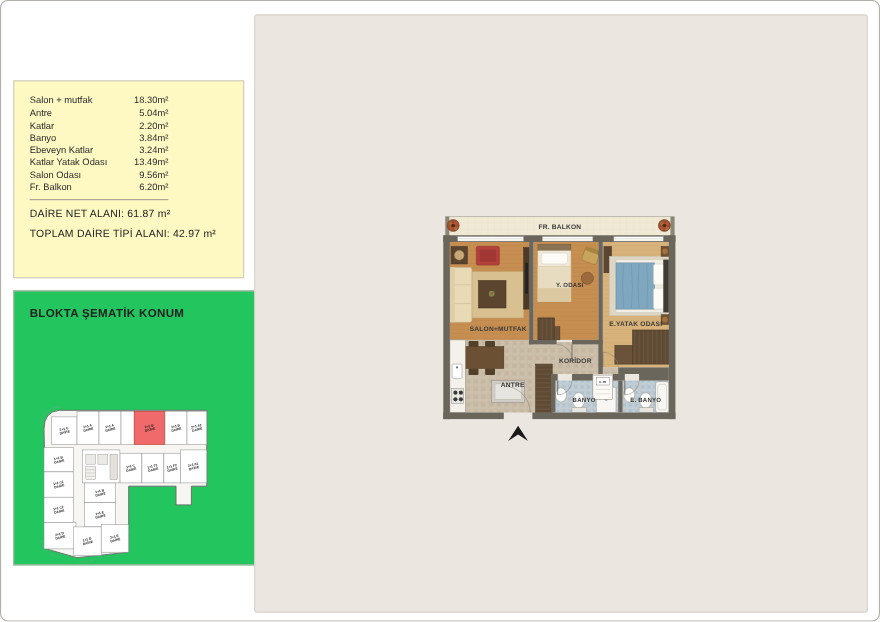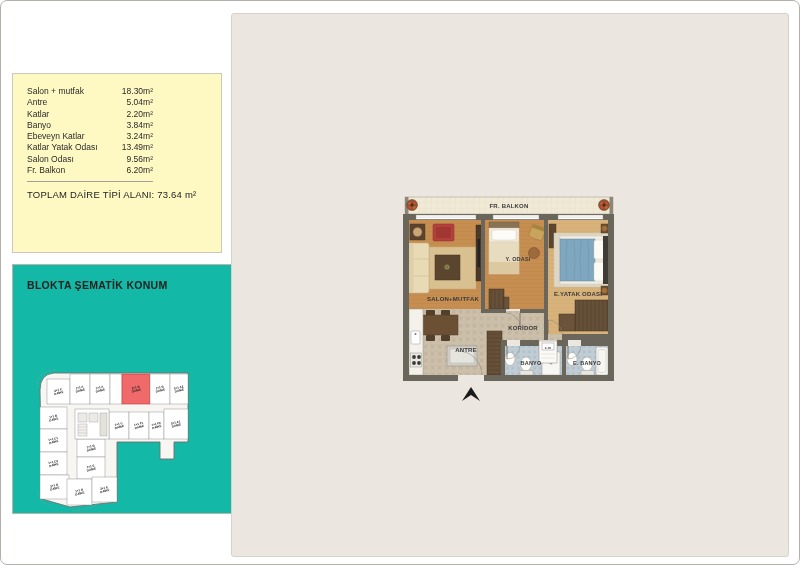--- a/index.html
+++ b/index.html
@@ -11,21 +11,21 @@
              border:1px solid #b9b5ad;display:flex;align-items:center;justify-content:center;}
   .title-box h1{margin:0;font-size:20px;font-weight:500;color:#1f1f1f;letter-spacing:.4px;}
   .area-box{left:11px;top:72px;width:210px;height:180px;background:#fef9c3;
             border:1px solid #ccc8c0;padding:12px 14px;}
   .arows{width:126px;}
   .arow{display:flex;justify-content:space-between;font-size:8.5px;color:#2a2a2a;
         line-height:11.3px;white-space:nowrap;}
   .divider{width:126px;height:1px;background:#a39f97;margin:5px 0 7px 0;}
   .netline{font-size:9.5px;color:#222;margin-bottom:7px;letter-spacing:.2px;white-space:nowrap;}
   .brutline{font-size:9.5px;color:#222;letter-spacing:.2px;white-space:nowrap;}
-  .block-box{left:11px;top:263px;width:240px;height:250px;background:#14b8a6;
+  .block-box{left:11px;top:263px;width:240px;height:250px;background:#22c55e;
              border:1px solid #b9b5ad;padding:14px;}
   .block-title{font-size:10.5px;font-weight:700;color:#222;letter-spacing:.3px;}
   .kat-row{display:flex;align-items:center;margin-top:7px;height:14px;font-size:7.5px;color:#333;}
   .kat-label{width:42px;padding-left:2px;}
   .kat-field{flex:1;background:rgba(255,255,255,0.28);border-left:1px solid #a5a19a;
              padding:2px 0 2px 4px;white-space:nowrap;letter-spacing:-0.2px;}
   .main-panel{left:230px;top:12px;width:558px;height:544px;background:#ebe7e0;
               border:1px solid #d6d2ca;border-radius:3px;}
   .schematic-svg{position:absolute;left:22px;top:77px;}
   .floorplan-svg{position:absolute;left:395px;top:190px;}
@@ -69,23 +69,27 @@
         <div class="arow">
           <span>Salon Odası</span>
           <span>9.56m²</span>
         </div>
         <div class="arow">
           <span>Fr. Balkon</span>
           <span>6.20m²</span>
         </div>
       </div>
     <div class="divider"></div>
+    <div class="netline">
+      <span>DAİRE NET ALANI:</span>
+      <span>61.87 m²</span>
+    </div>
     <div class="brutline">
       <span>TOPLAM DAİRE TİPİ ALANI:</span>
-      <span>73.64 m²</span>
+      <span>42.97 m²</span>
     </div>
   </div>
 
   <div class="box block-box">
     <div class="block-title">BLOKTA ŞEMATİK KONUM</div>
 
     <svg class="schematic-svg" width="170" height="172" viewBox="33 340 170 172">
       <g>
         <path d="M52,371 L186,371 L186,440 L172,440 L172,457 L158,457 L158,440 L115,440 L115,500 L68,505 L40,497 L38,388 Q38,372 52,371 Z" fill="#f7f6f3" stroke="#6e6e6e" stroke-width="0.9"></path>
         <path d="M35,385 Q35,369 53,368" fill="none" stroke="#9a9a9a" stroke-width="0.5" stroke-dasharray="1.6,1.3"></path>

